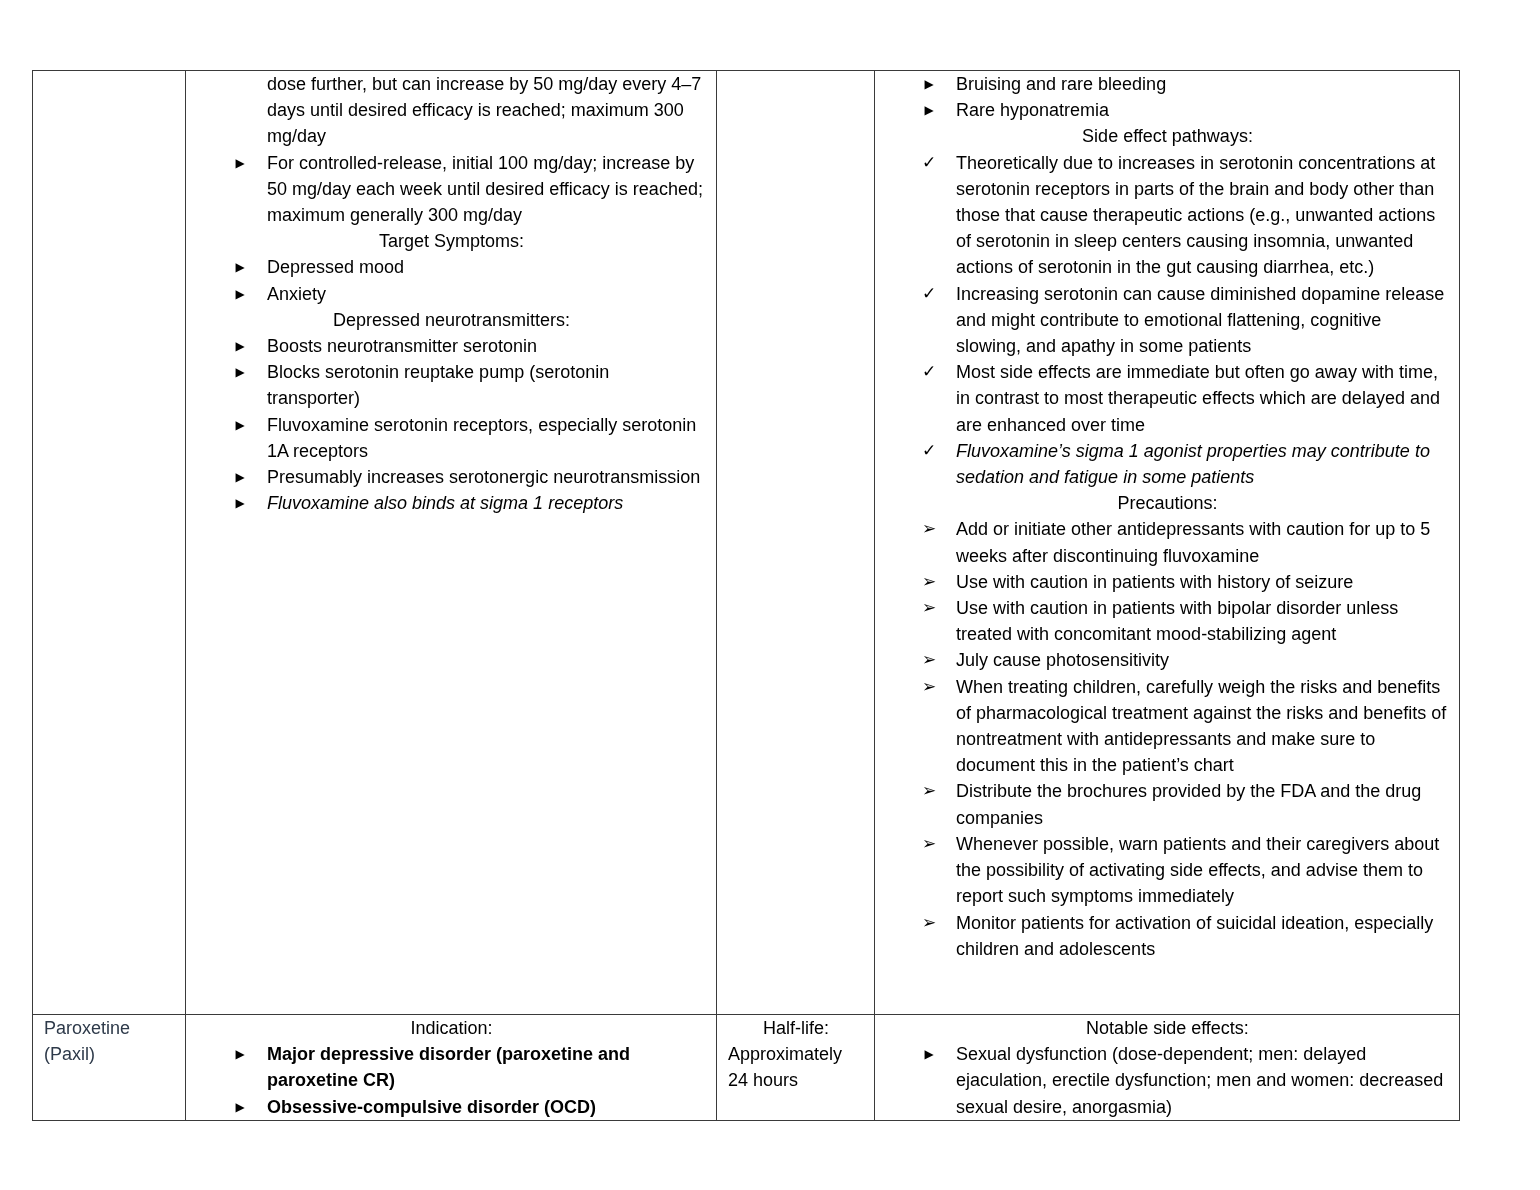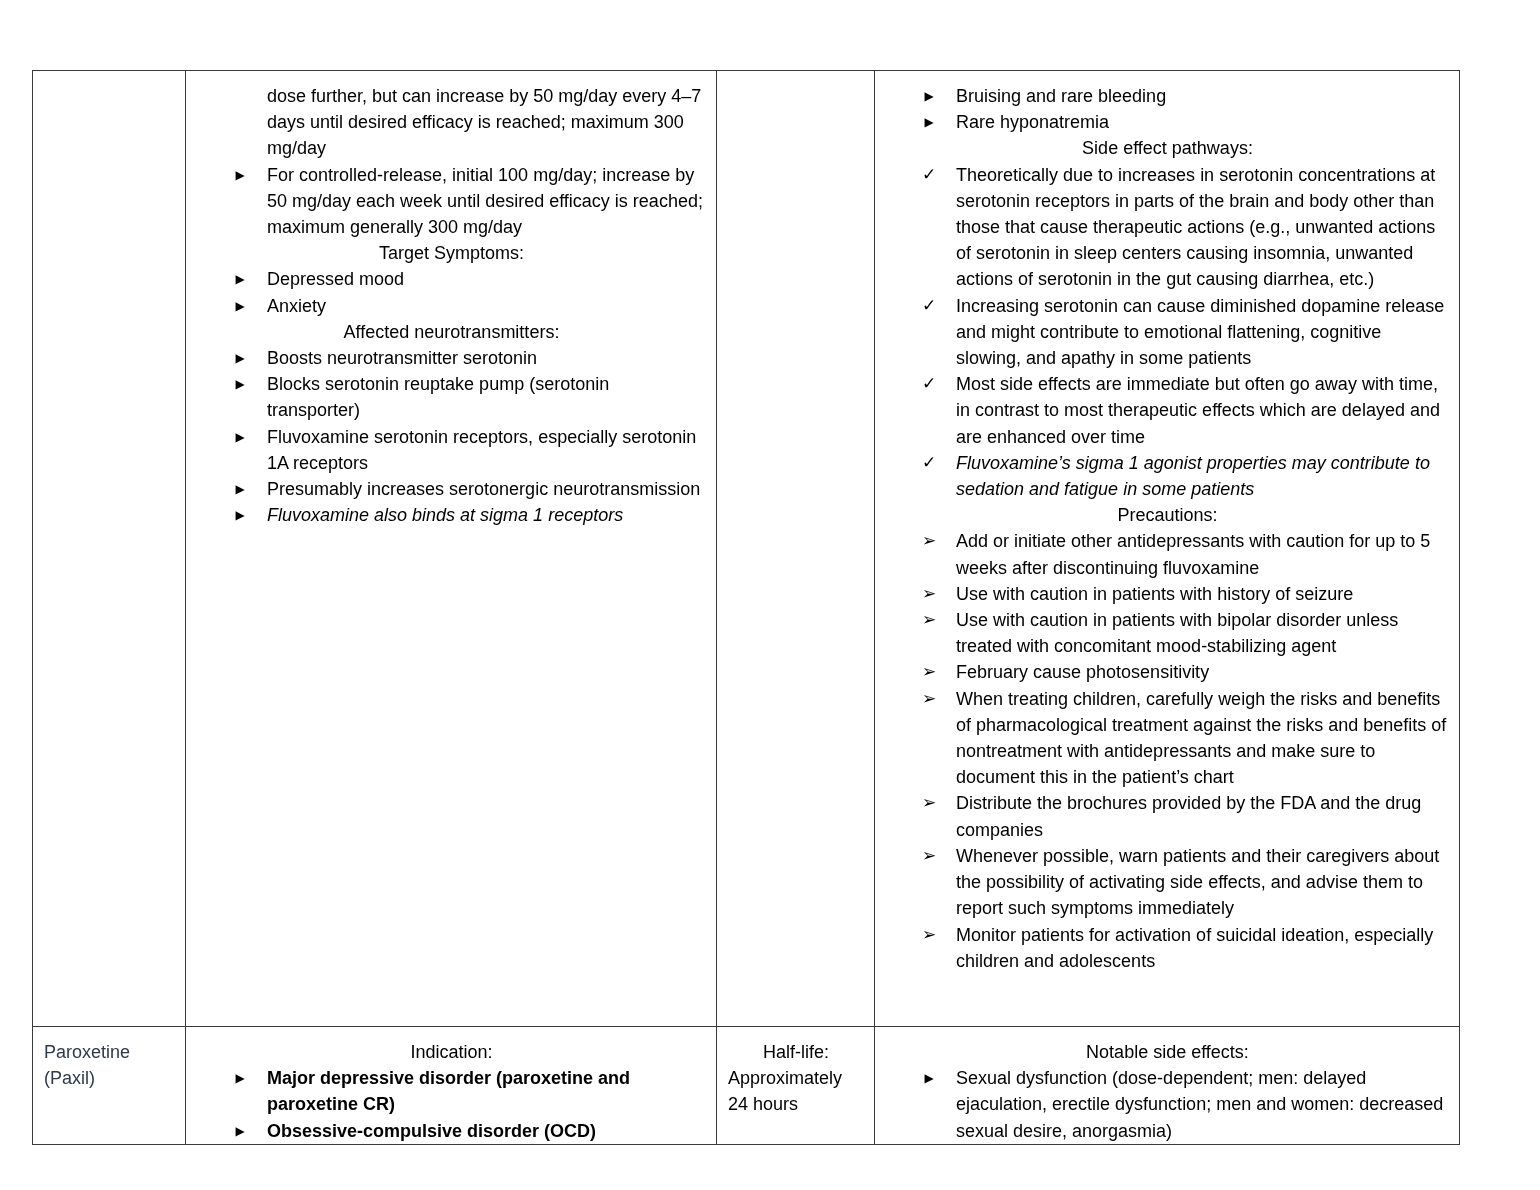--- a/index.html
+++ b/index.html
@@ -25,21 +25,21 @@
     position: absolute;
     left: 32px;
     top: 70px;
     width: 1428px;
     border-collapse: collapse;
     table-layout: fixed;
   }
   table.drug-table td {
     border: 1.5px solid #3a3a3a;
     vertical-align: top;
-    padding: 12px 10px 0 11px;
+    padding: 0 10px 0 11px;
     font-size: 18px;
     line-height: 26.2px;
   }
   table.drug-table td.col-name { width: 131px; }
   table.drug-table td.col-details { width: 509px; }
   table.drug-table td.col-pk { width: 136px; }
   table.drug-table td.col-effects { width: auto; }
 
   tr.row-1 td { height: 943px; }
   tr.row-2 td { height: 104px; margin-top: 44px; }
@@ -110,21 +110,21 @@
             <li>
               <span class="bullet tri">▶</span>
               <span>Depressed mood</span>
             </li>
             <li>
               <span class="bullet tri">▶</span>
               <span>Anxiety</span>
             </li>
           </ul>
 
-          <span class="section-label">Affected neurotransmitters:</span>
+          <span class="section-label">Depressed neurotransmitters:</span>
           <ul class="blist">
             <li>
               <span class="bullet tri">▶</span>
               <span>Boosts neurotransmitter serotonin</span>
             </li>
             <li>
               <span class="bullet tri">▶</span>
               <span>Blocks serotonin reuptake pump (serotonin transporter)</span>
             </li>
             <li>
@@ -187,21 +187,21 @@
             <li>
               <span class="bullet arrow">➢</span>
               <span>Use with caution in patients with history of seizure</span>
             </li>
             <li>
               <span class="bullet arrow">➢</span>
               <span>Use with caution in patients with bipolar disorder unless treated with concomitant mood-stabilizing agent</span>
             </li>
             <li>
               <span class="bullet arrow">➢</span>
-              <span>February cause photosensitivity</span>
+              <span>July cause photosensitivity</span>
             </li>
             <li>
               <span class="bullet arrow">➢</span>
               <span>When treating children, carefully weigh the risks and benefits of pharmacological treatment against the risks and benefits of nontreatment with antidepressants and make sure to document this in the patient’s chart</span>
             </li>
             <li>
               <span class="bullet arrow">➢</span>
               <span>Distribute the brochures provided by the FDA and the drug companies</span>
             </li>
             <li>

